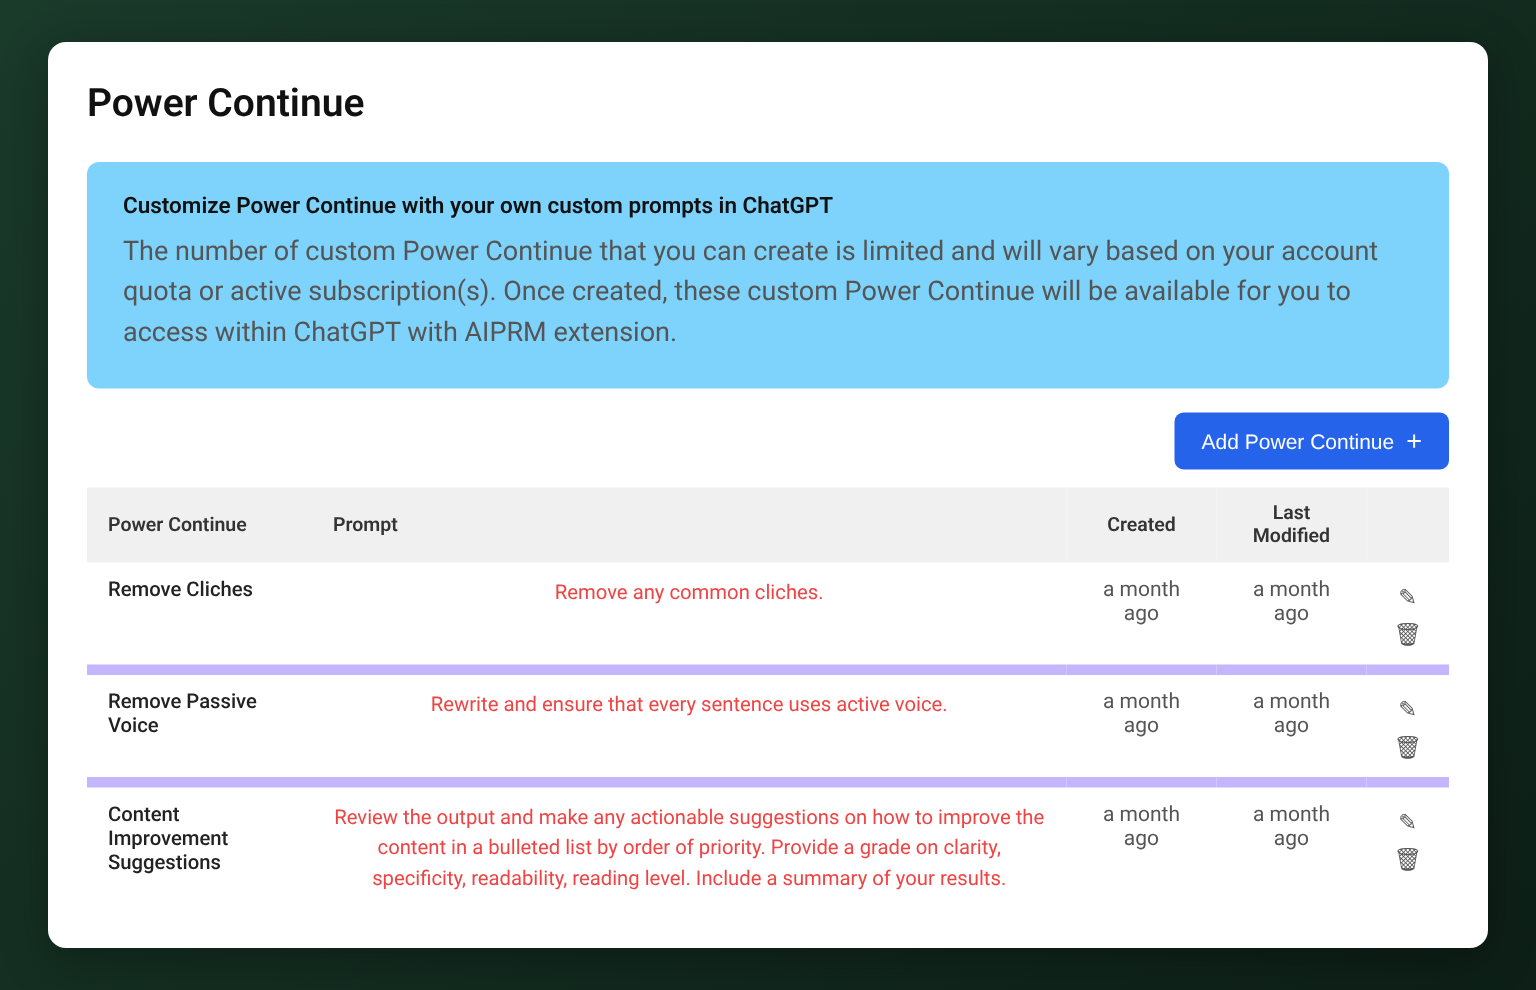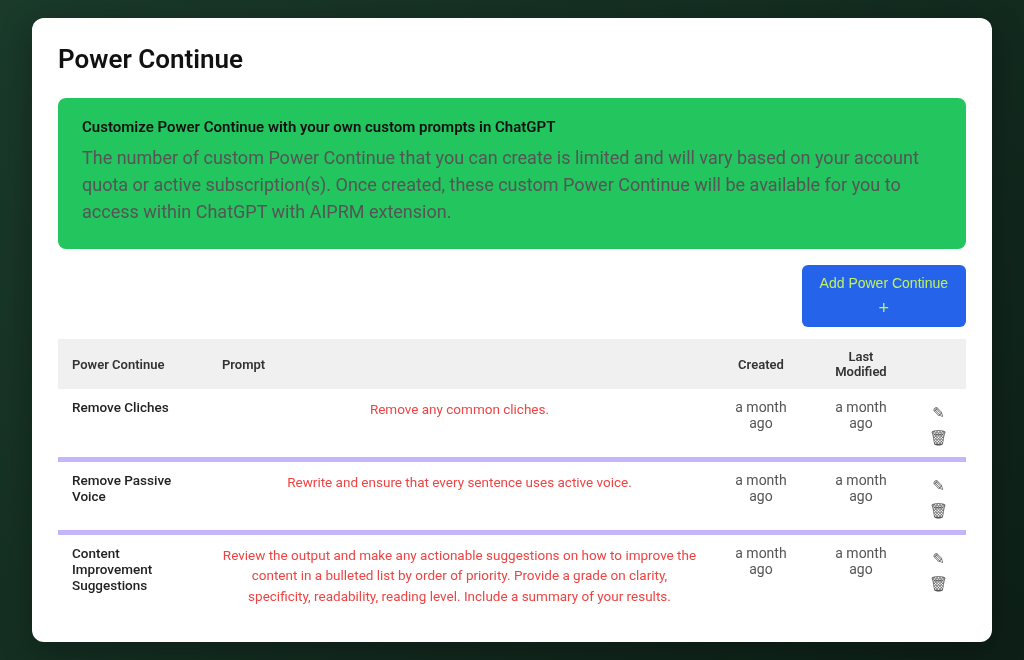--- a/index.html
+++ b/index.html
@@ -19,21 +19,21 @@
       padding: 26px;
       box-shadow: 0 8px 32px rgba(0,0,0,0.3);
     }
     .page-title {
       font-size: 26px;
       font-weight: 600;
       color: #111;
       margin-bottom: 24px;
     }
     .info-box {
-      background: #22c55e;
+      background: #7dd3fc;
       border-radius: 8px;
       padding: 20px 24px 24px;
       margin-bottom: 0;
     }
     .info-title {
       font-size: 15px;
       font-weight: 600;
       color: #111;
       margin-bottom: 8px;
     }
@@ -42,31 +42,30 @@
       color: #555;
       line-height: 1.5;
     }
     .toolbar {
       display: flex;
       justify-content: flex-end;
       padding: 16px 0 12px;
     }
     .add-btn {
       background: #2563eb;
-      color: #bef264;
+      color: #ffffff;
       border: none;
       border-radius: 6px;
       padding: 10px 18px;
       font-size: 14px;
       font-weight: 500;
       cursor: pointer;
       display: flex;
       align-items: center;
       gap: 8px;
-      flex-direction: column;
     }
     .add-btn .plus {
       font-size: 18px;
       line-height: 1;
     }
     table {
       width: 100%;
       border-collapse: collapse;
       font-size: 13.5px;
     }
@@ -82,21 +81,21 @@
     }
     thead th.col-created,
     thead th.col-modified {
       text-align: center;
       width: 100px;
     }
     thead th.col-actions {
       width: 50px;
     }
     tbody tr {
-      border-bottom: 5px solid #c4b5fd;
+      border-bottom: 7px solid #c4b5fd;
     }
     tbody tr:last-child {
       border-bottom: none;
     }
     tbody td {
       padding: 10px 14px;
       color: #333;
       vertical-align: top;
     }
     tbody td.col-name {

